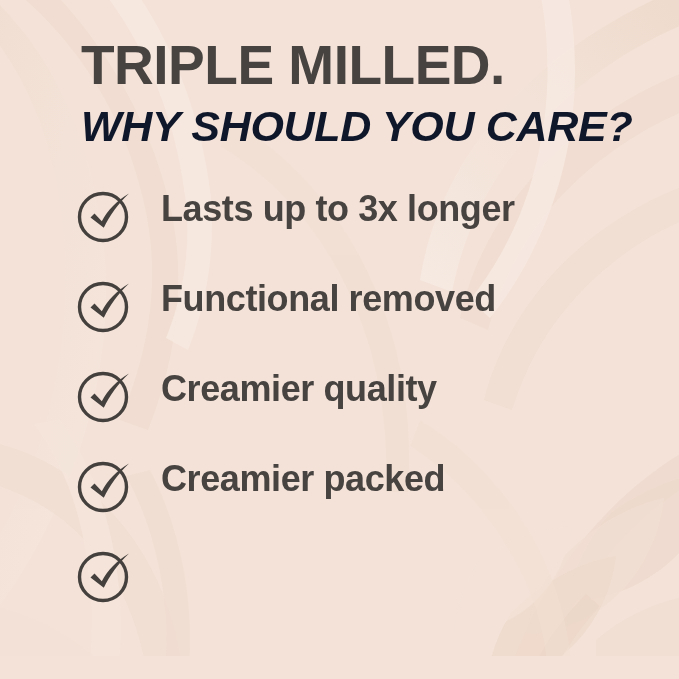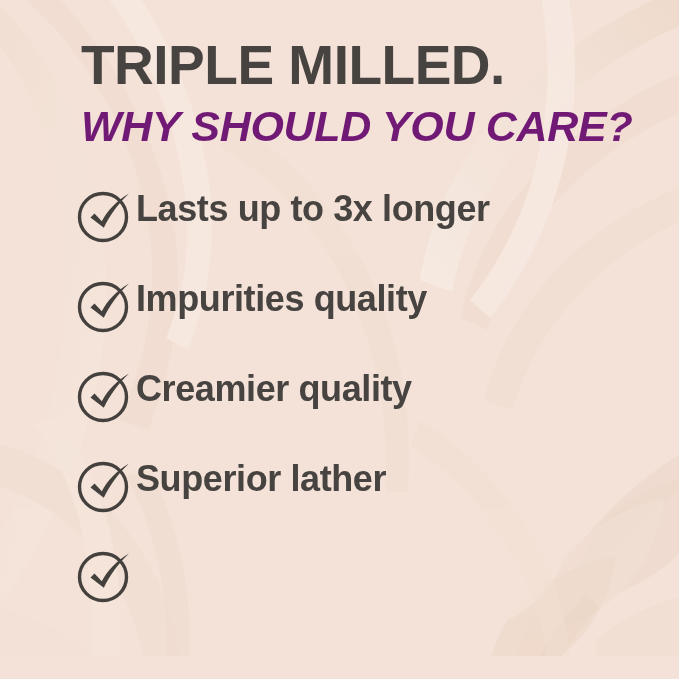--- a/index.html
+++ b/index.html
@@ -54,21 +54,21 @@
     margin: 0;
     white-space: nowrap;
   }
 
   .subtitle {
     font-size: 43px;
     font-weight: bold;
     font-style: italic;
     letter-spacing: -0.3px;
     line-height: 1.05;
-    color: #701a75;
+    color: #0f172a;
     margin: 11px 0 0 0;
     white-space: nowrap;
   }
 
   .benefits {
     position: absolute;
     left: 76px;
     top: 184px;
     width: 590px;
     list-style: none;
@@ -84,20 +84,21 @@
 
   .check-icon {
     flex: 0 0 auto;
     width: 60px;
     height: 58px;
     margin-top: 2px;
   }
 
   .benefit-text {
     flex: 1 1 auto;
+    margin-left: 25px;
     font-size: 36px;
     font-weight: bold;
     line-height: 1.17;
     color: #474340;
     letter-spacing: -0.4px;
     padding-top: 4px;
   }
 </style>
 </head>
 <body>
@@ -169,37 +170,37 @@
           <path d="M14.5,31.5 L18.5,27.5 L25.8,35.2 C31.5,24.5 41,14.5 53,7.5 C42.5,17.5 33.5,29.5 27.8,41.8 Z" fill="#44403d"></path>
         </svg>
         <span class="benefit-text">Lasts up to 3x longer</span>
       </li>
 
       <li class="benefit-row">
         <svg class="check-icon" viewBox="0 0 60 58" aria-hidden="true">
           <circle cx="27" cy="31" r="23.5" fill="none" stroke="#44403d" stroke-width="3.4"></circle>
           <path d="M14.5,31.5 L18.5,27.5 L25.8,35.2 C31.5,24.5 41,14.5 53,7.5 C42.5,17.5 33.5,29.5 27.8,41.8 Z" fill="#44403d"></path>
         </svg>
-        <span class="benefit-text">Impurities quality</span>
+        <span class="benefit-text">Functional removed</span>
       </li>
 
       <li class="benefit-row">
         <svg class="check-icon" viewBox="0 0 60 58" aria-hidden="true">
           <circle cx="27" cy="31" r="23.5" fill="none" stroke="#44403d" stroke-width="3.4"></circle>
           <path d="M14.5,31.5 L18.5,27.5 L25.8,35.2 C31.5,24.5 41,14.5 53,7.5 C42.5,17.5 33.5,29.5 27.8,41.8 Z" fill="#44403d"></path>
         </svg>
         <span class="benefit-text">Creamier quality</span>
       </li>
 
       <li class="benefit-row">
         <svg class="check-icon" viewBox="0 0 60 58" aria-hidden="true">
           <circle cx="27" cy="31" r="23.5" fill="none" stroke="#44403d" stroke-width="3.4"></circle>
           <path d="M14.5,31.5 L18.5,27.5 L25.8,35.2 C31.5,24.5 41,14.5 53,7.5 C42.5,17.5 33.5,29.5 27.8,41.8 Z" fill="#44403d"></path>
         </svg>
-        <span class="benefit-text">Superior lather</span>
+        <span class="benefit-text">Creamier packed</span>
       </li>
 
       <li class="benefit-row">
         <svg class="check-icon" viewBox="0 0 60 58" aria-hidden="true">
           <circle cx="27" cy="31" r="23.5" fill="none" stroke="#44403d" stroke-width="3.4"></circle>
           <path d="M14.5,31.5 L18.5,27.5 L25.8,35.2 C31.5,24.5 41,14.5 53,7.5 C42.5,17.5 33.5,29.5 27.8,41.8 Z" fill="#44403d"></path>
         </svg>
       </li>
 
     </ul>

